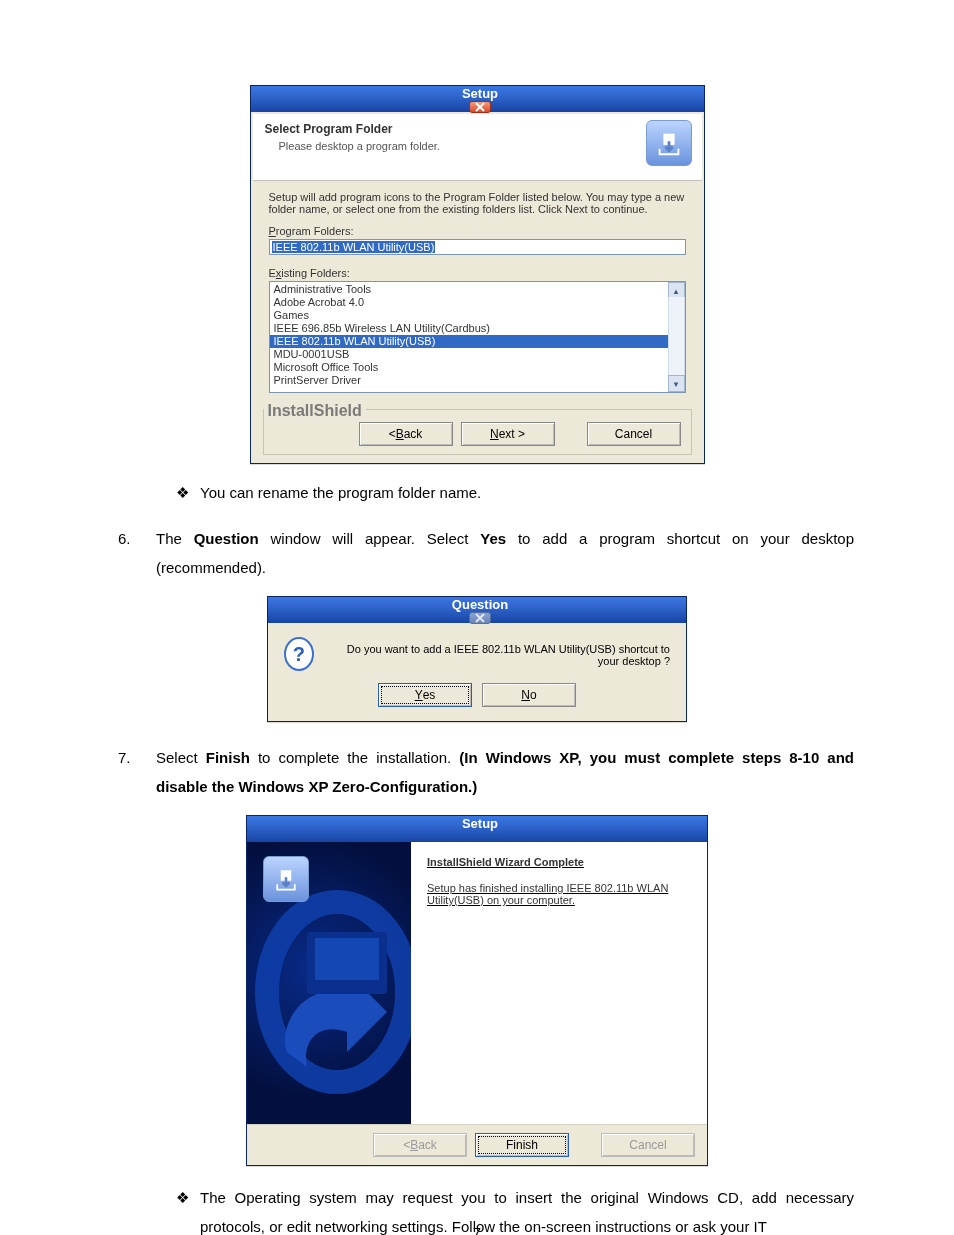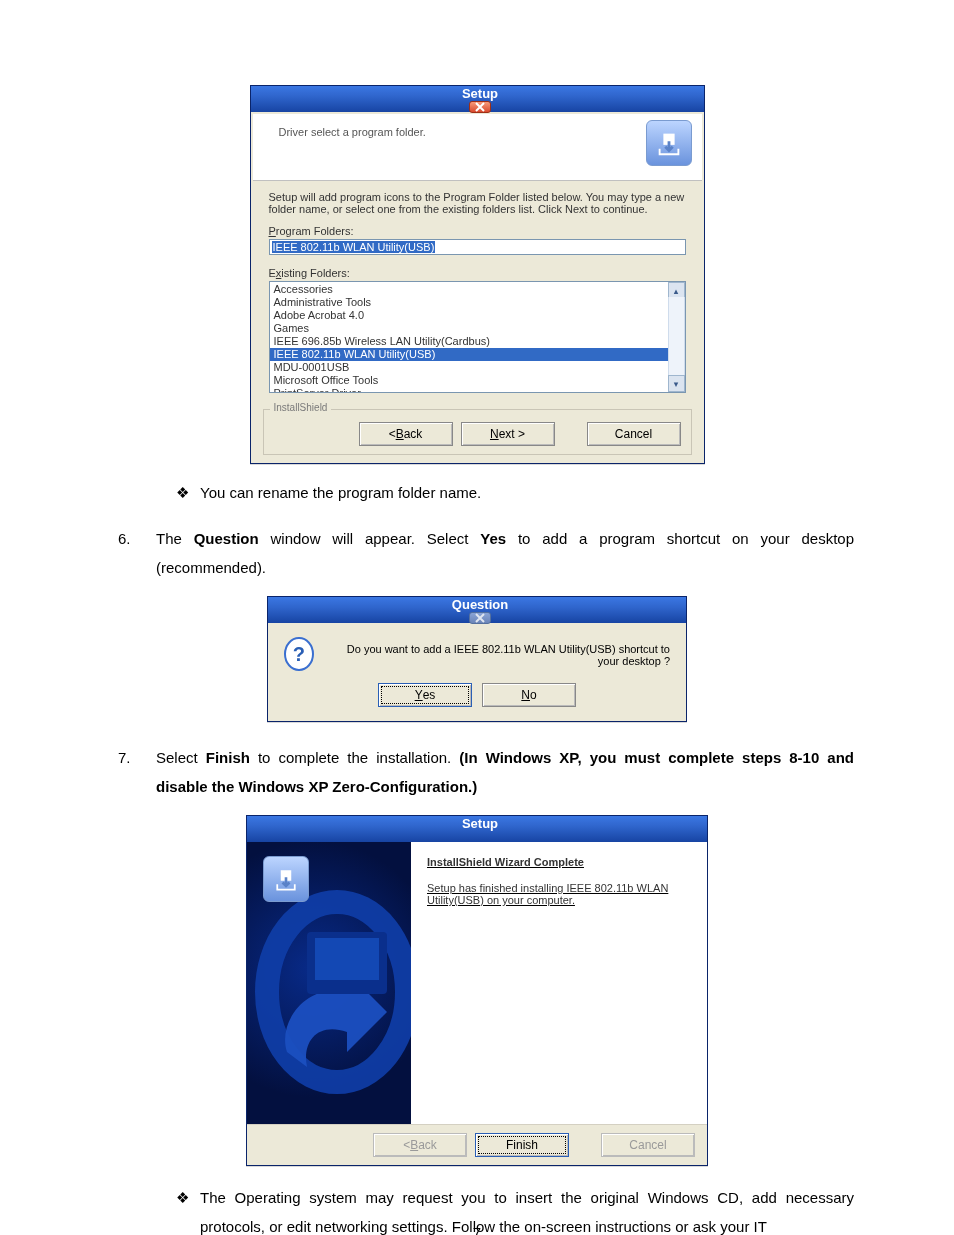--- a/index.html
+++ b/index.html
@@ -143,25 +143,26 @@
     color: #fff;
   }
   .groupbox {
     margin: 10px 10px 6px 10px;
     border: 1px solid #c9c5b6;
     position: relative;
     padding: 12px 10px 8px 10px;
   }
   .groupbox .legend {
     position: absolute;
-    top: -8px; left: 6px;
+    top: -8px; left: 0;
     background: #ece9d8;
     padding: 0 4px;
-    font-size: 10px;
+    font-size: 16px;
     color: #7a7a7a;
+    font-weight: bold;
   }
   .button-row {
     display: flex;
     justify-content: flex-end;
     gap: 8px;
   }
   .plain-button-row {
     display: flex;
     justify-content: flex-end;
     gap: 8px;
@@ -301,37 +302,37 @@
     <div class="xp-titlebar">
       <span>Setup</span>
       <div class="xp-close">
         <svg viewBox="0 0 10 10" width="10" height="10">
             <path d="M1 1 L9 9 M9 1 L1 9" stroke="#fff" stroke-width="2"></path>
           </svg>
       </div>
     </div>
     <div class="xp-body">
       <div class="step-header">
-        <div class="step-header-sub">Driver select a program folder.</div>
+        <div class="step-header-title">Select Program Folder</div>
+        <div class="step-header-sub">Please desktop a program folder.</div>
         <div class="header-icon">
           <svg viewBox="0 0 32 32">
               <path d="M6 22 L6 28 L26 28 L26 22" fill="none" stroke="#fff" stroke-width="2"></path>
               <path d="M10 6 L22 6 L22 18 L10 18 Z" fill="#fff"></path>
               <path d="M16 14 L16 24 M12 20 L16 24 L20 20" fill="none" stroke="#5a82c8" stroke-width="3"></path>
             </svg>
         </div>
       </div>
       <div class="form-area">
         <div style="margin-bottom:10px;">Setup will add program icons to the Program Folder listed below.  You may type a new folder name, or select one from the existing folders list.  Click Next to continue.</div>
         <div class="field-label"><span class="u">P</span>rogram Folders:</div>
         <div class="text-input"><span class="sel">IEEE 802.11b WLAN Utility(USB)</span></div>
         <div class="field-label" style="margin-top:12px;">E<span class="u">x</span>isting Folders:</div>
         <div class="listbox">
           <div class="list-items" id="folder-list">
-              <div class="list-item">Accessories</div>
               <div class="list-item">Administrative Tools</div>
               <div class="list-item">Adobe Acrobat 4.0</div>
               <div class="list-item">Games</div>
               <div class="list-item">IEEE 696.85b Wireless LAN Utility(Cardbus)</div>
               <div class="list-item selected">IEEE 802.11b WLAN Utility(USB)</div>
               <div class="list-item">MDU-0001USB</div>
               <div class="list-item">Microsoft Office Tools</div>
               <div class="list-item">PrintServer Driver</div>
             </div>
           <div class="scroll-up">▴</div>

